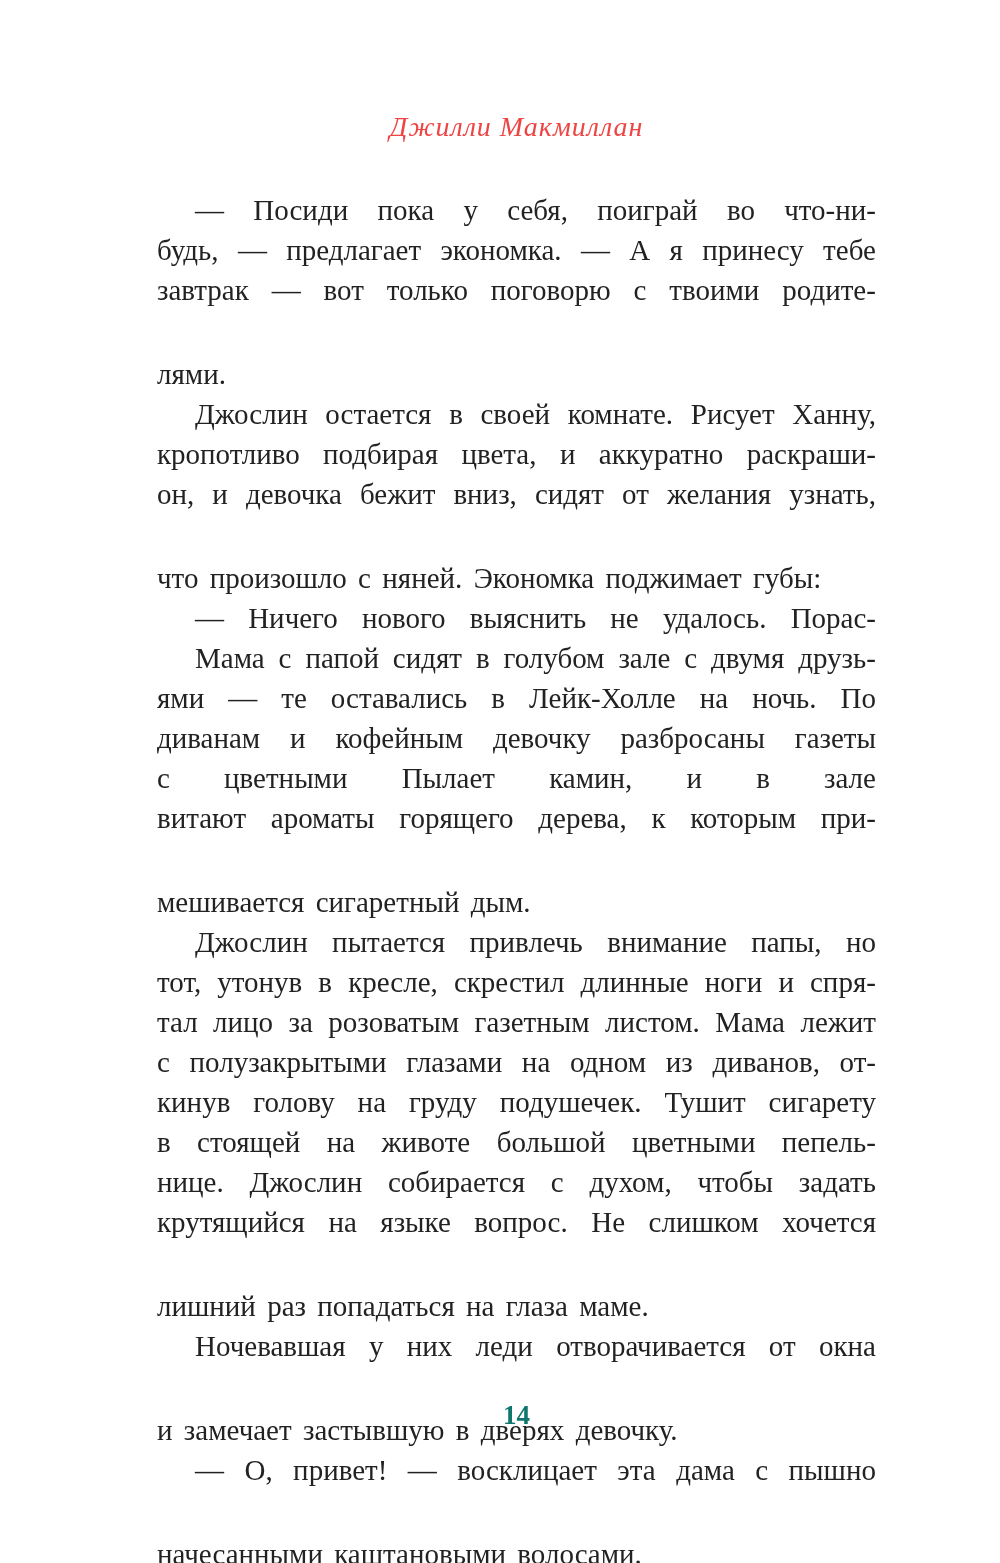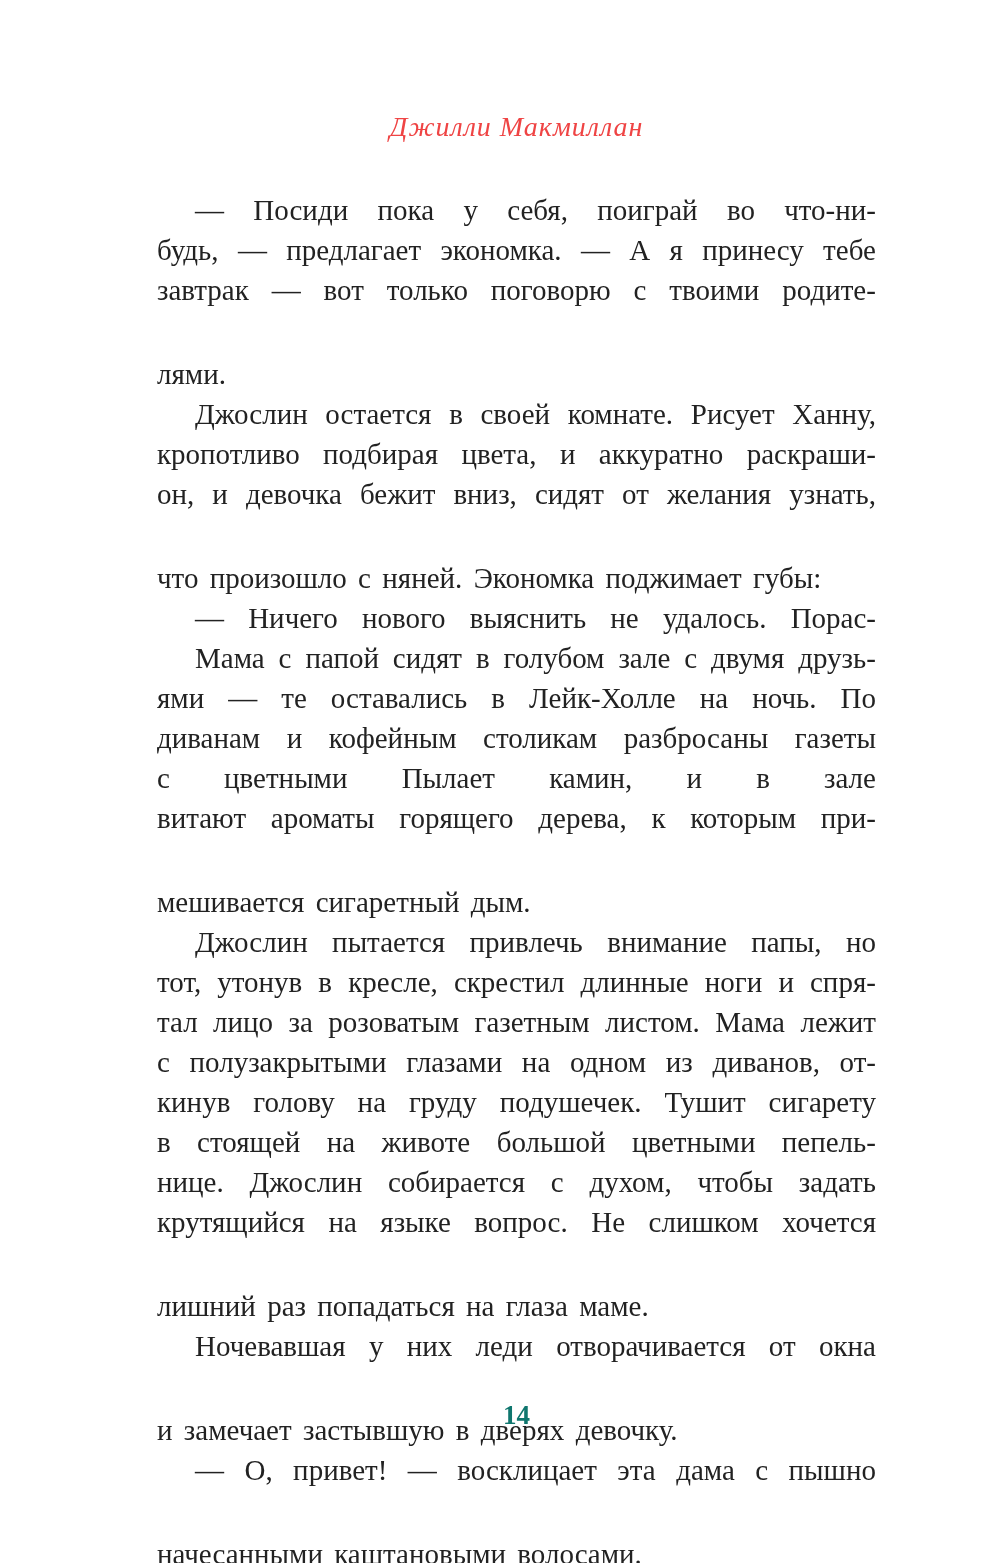--- a/index.html
+++ b/index.html
@@ -161,21 +161,21 @@
         <span>в</span>
         <span>Лейк-Холле</span>
         <span>на</span>
         <span>ночь.</span>
         <span>По</span>
       </div>
       <div class="line">
         <span>диванам</span>
         <span>и</span>
         <span>кофейным</span>
-        <span>столикам</span>
+        <span>девочку</span>
         <span>разбросаны</span>
         <span>газеты</span>
       </div>
       <div class="line">
         <span>с</span>
         <span>цветными</span>
         <span>Пылает</span>
         <span>камин,</span>
         <span>и</span>
         <span>в</span>

